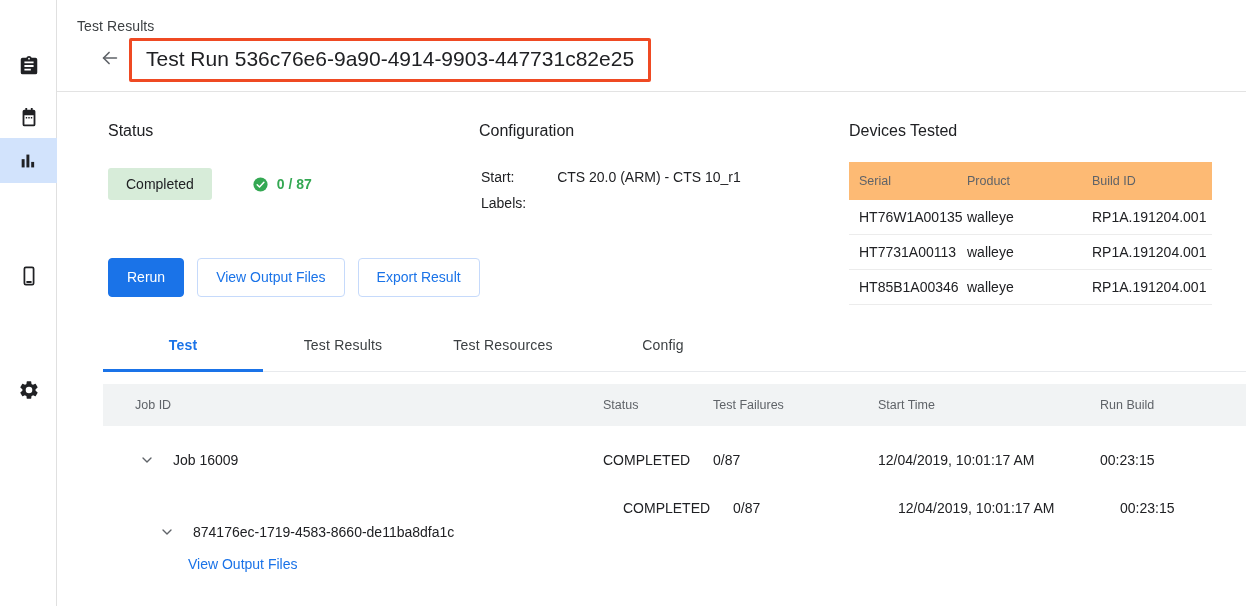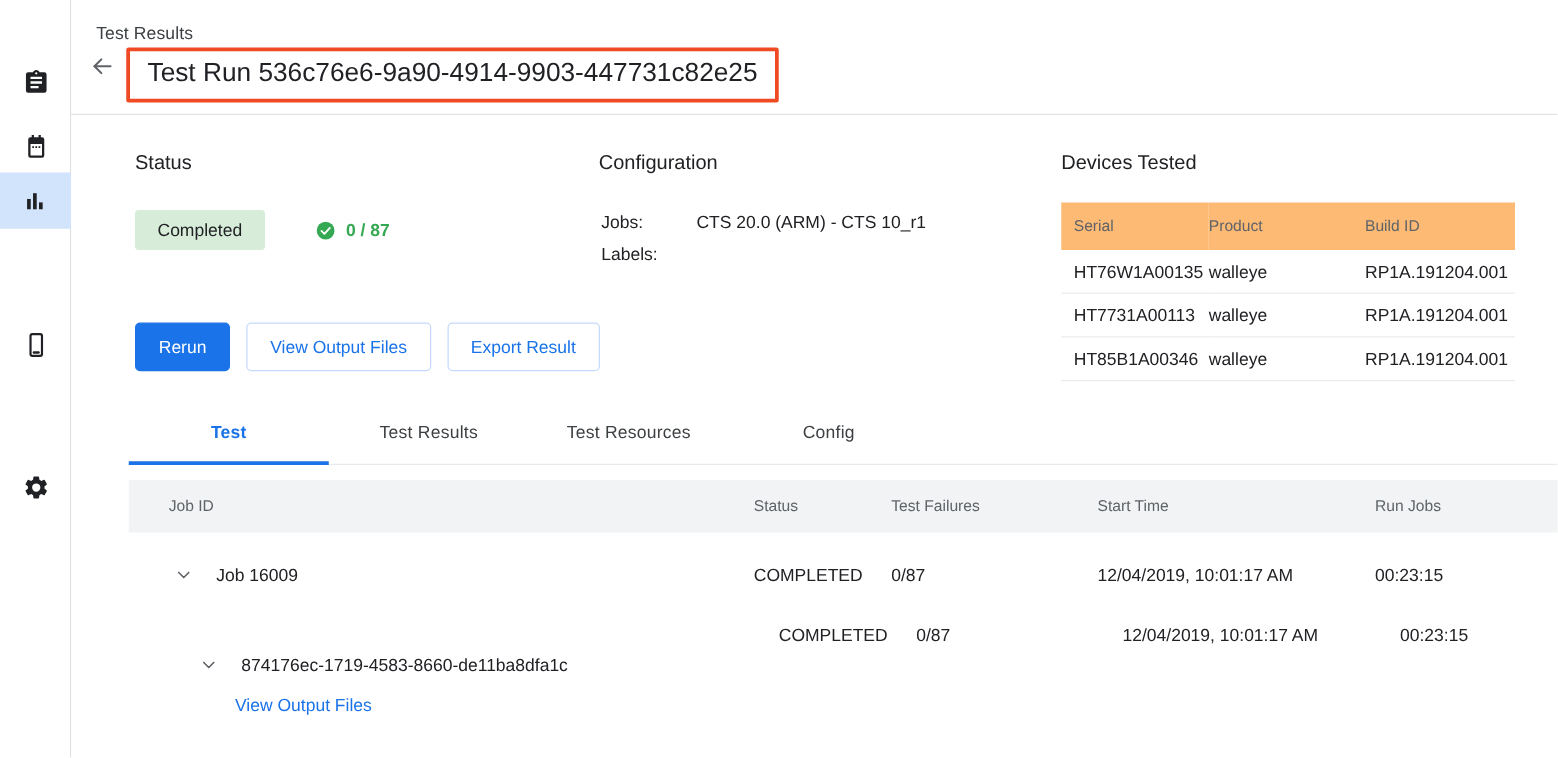--- a/index.html
+++ b/index.html
@@ -30,21 +30,21 @@
 
   
   #main { flex: 1 1 auto; height: 606px; position: relative; background: #fff; }
 
   
   #header { position: relative; height: 92px; border-bottom: 1px solid #e3e3e3; }
   #breadcrumb {
     position: absolute; left: 20px; top: 18px;
     font-size: 14px; color: #3c4043; letter-spacing: .1px;
   }
-  #title-row { position: absolute; left: 8px; top: 38px; display: flex; }
+  #title-row { position: absolute; left: 36px; top: 38px; display: flex; align-items: center; }
   #back-arrow {
     width: 34px; height: 34px; display: flex; align-items: center; justify-content: center;
     cursor: pointer; flex: 0 0 34px;
   }
   #title-box {
     border: 3px solid #ef4a23;
     border-radius: 2px;
     padding: 4px 14px 6px 14px;
     margin-left: 2px;
     background: #fff;
@@ -227,21 +227,21 @@
           <button class="btn btn-outline">View Output Files</button>
           <button class="btn btn-outline">Export Result</button>
         </div>
       </section>
 
       <section id="config-block">
         <div class="sec-title">Configuration</div>
         <table id="config-table">
           <tbody>
             <tr>
-              <td class="k">Jobs:</td>
+              <td class="k">Start:</td>
               <td>CTS 20.0 (ARM) - CTS 10_r1</td>
             </tr>
             <tr>
               <td class="k">Labels:</td>
               <td></td>
             </tr>
           </tbody>
         </table>
       </section>
 
@@ -281,21 +281,21 @@
         <div class="tab">Test Resources</div>
         <div class="tab">Config</div>
       </div>
 
       <div id="jobs">
         <div id="jobs-head">
           <div class="cell c-job">Job ID</div>
           <div class="cell c-stat">Status</div>
           <div class="cell c-fail">Test Failures</div>
           <div class="cell c-start">Start Time</div>
-          <div class="cell c-run">Run Jobs</div>
+          <div class="cell c-run">Run Build</div>
         </div>
 
         <div class="jrow" style="margin-top:10px">
           <div class="cell c-job">
             <span class="chev">
               <svg width="16" height="16" viewBox="0 0 24 24" fill="none" stroke="#5f6368" stroke-width="2" stroke-linecap="round" stroke-linejoin="round">
                 <polyline points="6,9 12,15 18,9"></polyline>
               </svg>
             </span>
             <span style="margin-left:14px">Job 16009</span>

